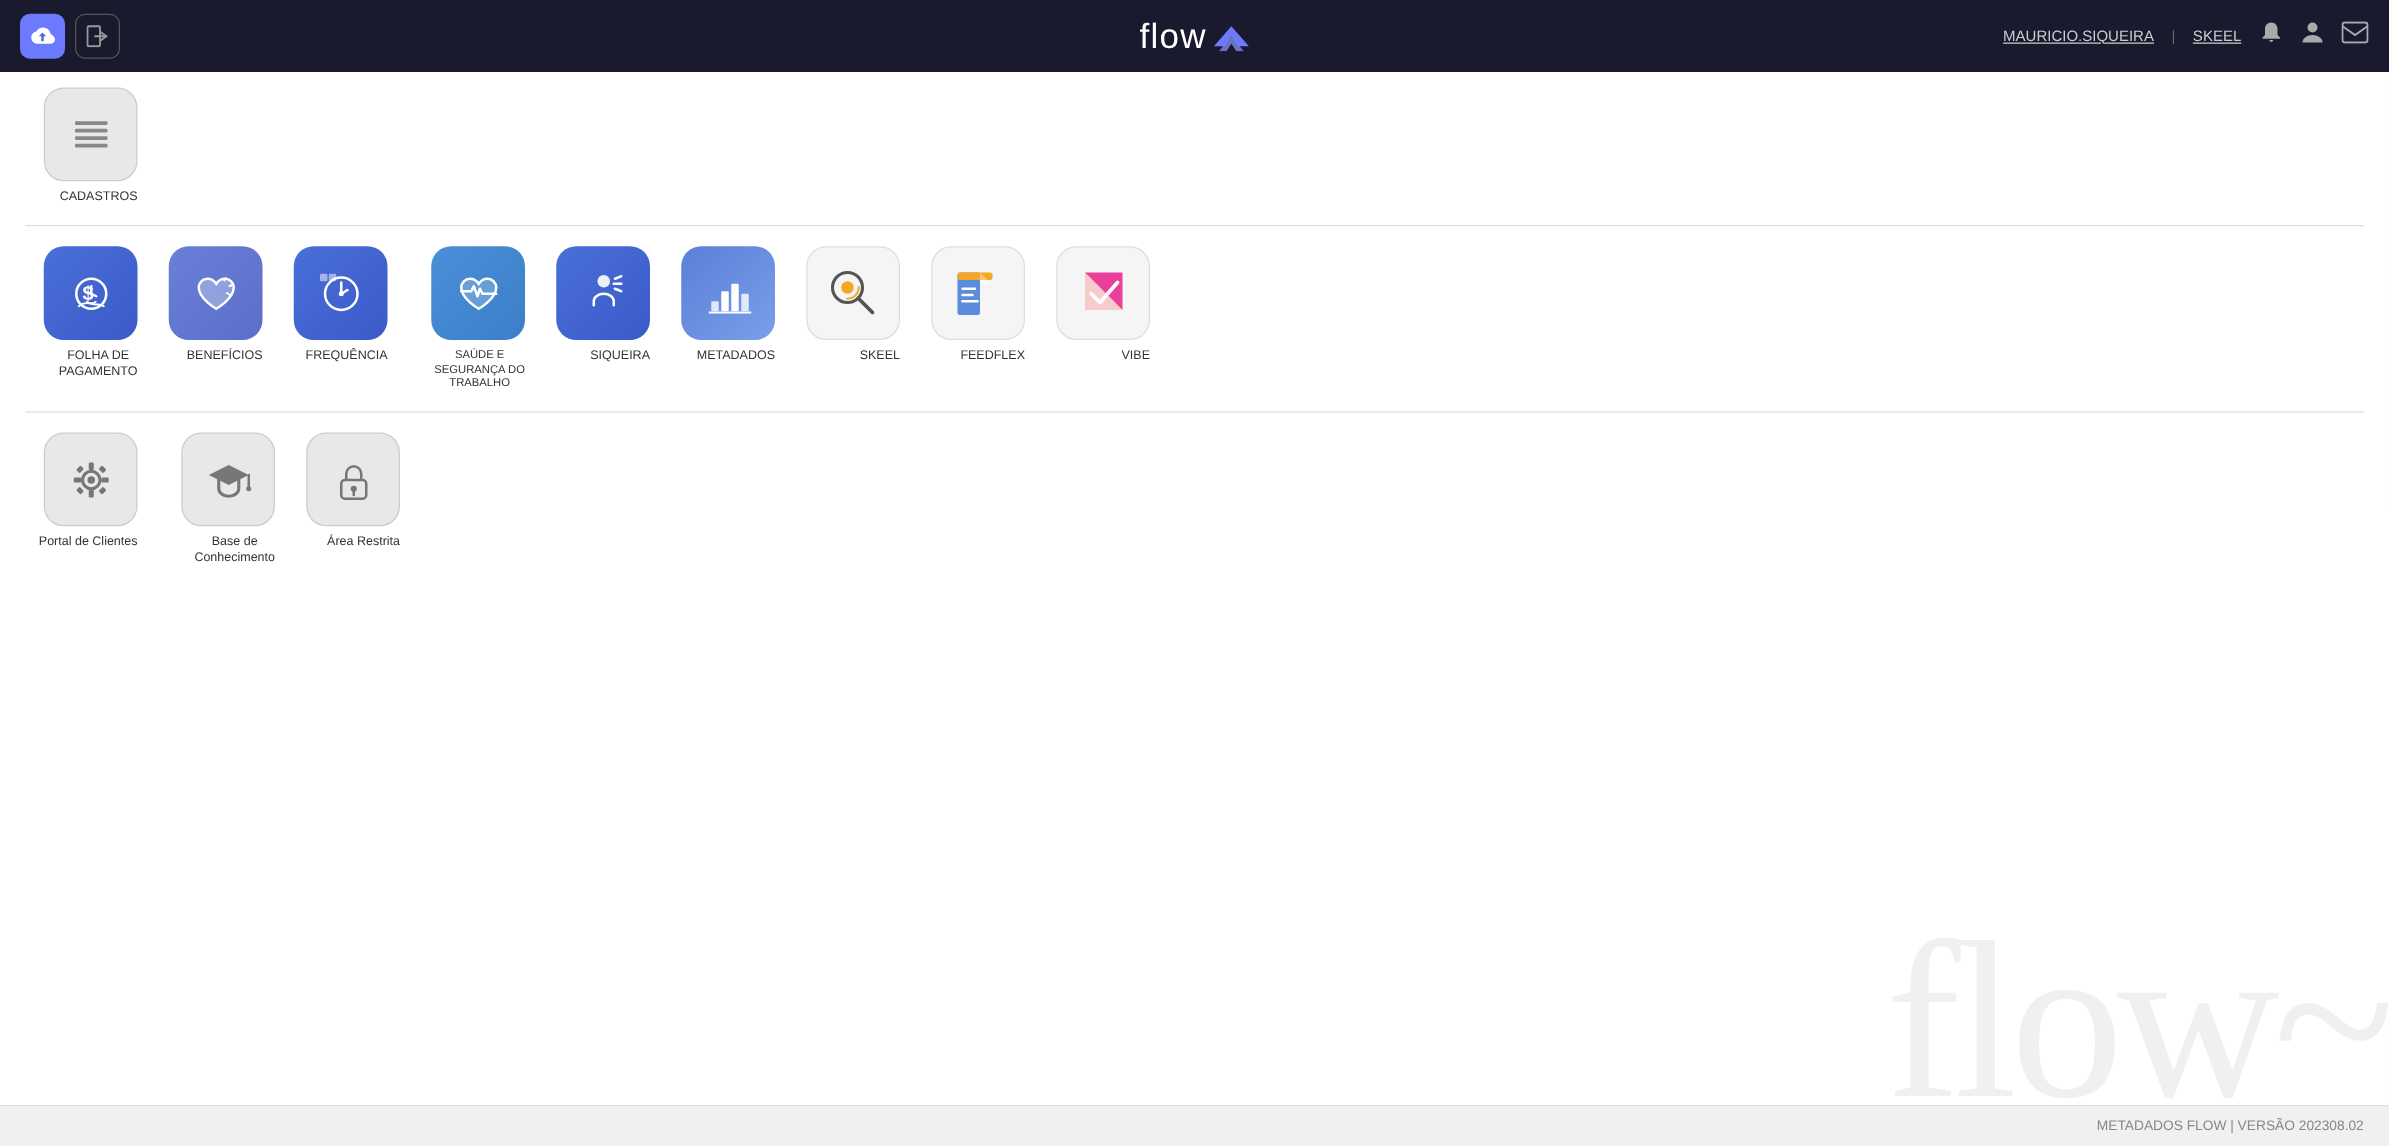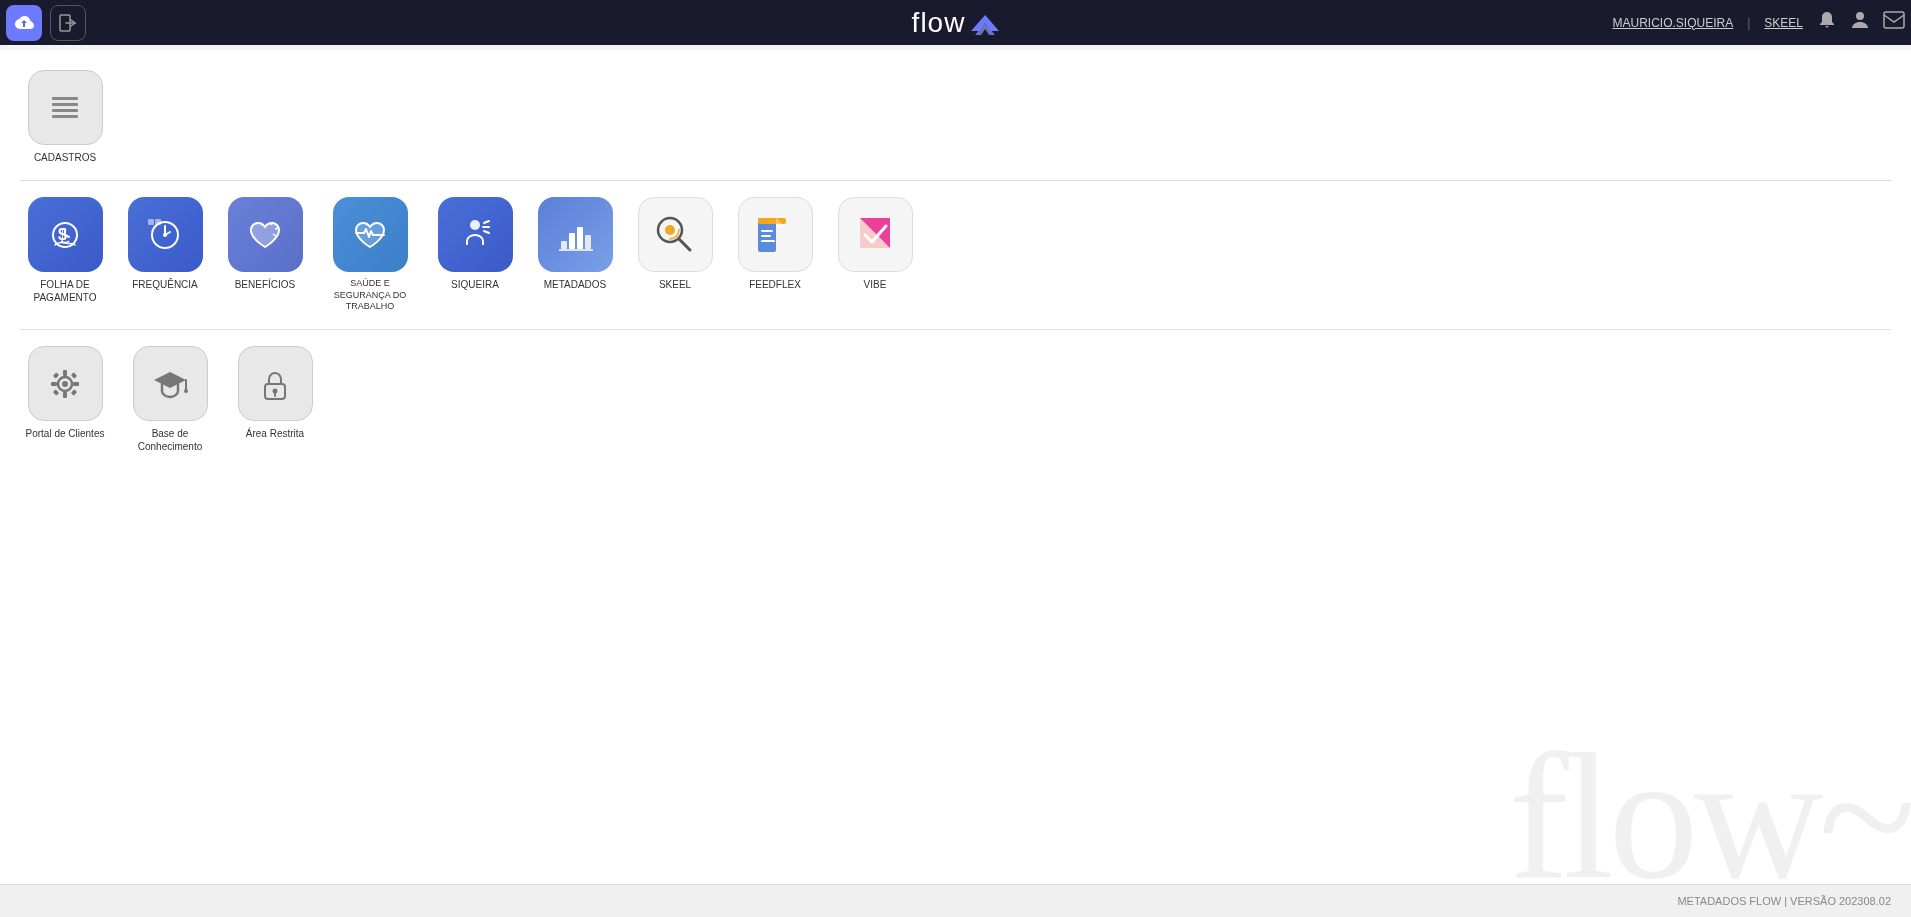--- a/index.html
+++ b/index.html
@@ -1,25 +1,25 @@
 <!DOCTYPE html>
 <html><head>
   <meta charset="utf-8">
   <style>
     * { margin: 0; padding: 0; box-sizing: border-box; }
     body { font-family: Arial, sans-serif; background: #f5f5f5; min-height: 917px; }
 
     
     .navbar {
       background: #1a1a2e;
-      height: 45px;
+      height: 57px;
       display: flex;
       align-items: center;
       justify-content: space-between;
-      padding: 0 6px;
+      padding: 0 16px;
       position: fixed;
       top: 0;
       left: 0;
       right: 0;
       z-index: 100;
     }
     .navbar-left {
       display: flex;
       align-items: center;
       gap: 8px;
@@ -113,21 +113,21 @@
     .app-grid {
       display: flex;
       flex-wrap: wrap;
       gap: 10px;
       margin-bottom: 10px;
     }
 
     .app-item {
       display: flex;
       flex-direction: column;
-      align-items: center;
+      align-items: flex-end;
       cursor: pointer;
       width: 90px;
     }
 
     .app-icon {
       width: 75px;
       height: 75px;
       border-radius: 16px;
       display: flex;
       align-items: center;
@@ -300,44 +300,44 @@
 
             <text x="15" y="27" font-size="16" fill="white" font-weight="bold">$</text>
 
             <path d="M12 32C14 30 18 29 22 30C26 31 30 30 32 32" stroke="white" stroke-width="1.5" fill="none" stroke-linecap="round"></path>
           </svg>
         </div>
         <span class="app-label">FOLHA DE<br>PAGAMENTO</span>
       </div>
 
       <div class="app-item">
+        <div class="app-icon icon-beneficios">
+          <svg width="44" height="44" viewBox="0 0 44 44" fill="none" xmlns="http://www.w3.org/2000/svg">
+            <path d="M22 34C22 34 8 26 8 17C8 13.1 11.1 10 15 10C18 10 20.5 11.7 22 14C23.5 11.7 26 10 29 10C32.9 10 36 13.1 36 17C36 26 22 34 22 34Z" stroke="white" stroke-width="2" fill="rgba(255,255,255,0.3)"></path>
+
+            <line x1="28" y1="12" x2="30" y2="9" stroke="white" stroke-width="1.5"></line>
+            <line x1="32" y1="16" x2="35" y2="15" stroke="white" stroke-width="1.5"></line>
+            <line x1="30" y1="21" x2="33" y2="23" stroke="white" stroke-width="1.5"></line>
+          </svg>
+        </div>
+        <span class="app-label">BENEFÍCIOS</span>
+      </div>
+
+      <div class="app-item">
         <div class="app-icon icon-frequencia">
           <svg width="44" height="44" viewBox="0 0 44 44" fill="none" xmlns="http://www.w3.org/2000/svg">
             <circle cx="22" cy="22" r="13" stroke="white" stroke-width="2" fill="none"></circle>
             <circle cx="22" cy="22" r="2" fill="white"></circle>
             <path d="M22 13V22" stroke="white" stroke-width="2" stroke-linecap="round"></path>
             <path d="M22 22L27 19" stroke="white" stroke-width="2" stroke-linecap="round"></path>
             <rect x="5" y="6" width="6" height="6" rx="1" fill="white" opacity="0.5"></rect>
             <rect x="12" y="6" width="6" height="6" rx="1" fill="white" opacity="0.5"></rect>
           </svg>
         </div>
         <span class="app-label">FREQUÊNCIA</span>
-      </div>
-
-      <div class="app-item">
-        <div class="app-icon icon-beneficios">
-          <svg width="44" height="44" viewBox="0 0 44 44" fill="none" xmlns="http://www.w3.org/2000/svg">
-            <path d="M22 34C22 34 8 26 8 17C8 13.1 11.1 10 15 10C18 10 20.5 11.7 22 14C23.5 11.7 26 10 29 10C32.9 10 36 13.1 36 17C36 26 22 34 22 34Z" stroke="white" stroke-width="2" fill="rgba(255,255,255,0.3)"></path>
-
-            <line x1="28" y1="12" x2="30" y2="9" stroke="white" stroke-width="1.5"></line>
-            <line x1="32" y1="16" x2="35" y2="15" stroke="white" stroke-width="1.5"></line>
-            <line x1="30" y1="21" x2="33" y2="23" stroke="white" stroke-width="1.5"></line>
-          </svg>
-        </div>
-        <span class="app-label">BENEFÍCIOS</span>
       </div>
 
       <div class="app-item" style="width:100px;">
         <div class="app-icon icon-saude">
           <svg width="44" height="44" viewBox="0 0 44 44" fill="none" xmlns="http://www.w3.org/2000/svg">
             <path d="M22 34C22 34 8 26 8 17C8 13.1 11.1 10 15 10C18 10 20.5 11.7 22 14C23.5 11.7 26 10 29 10C32.9 10 36 13.1 36 17C36 26 22 34 22 34Z" stroke="white" stroke-width="2" fill="rgba(255,255,255,0.2)"></path>
 
             <path d="M8 20H16L18 16L21 24L23 18L25 22H36" stroke="white" stroke-width="2" fill="none" stroke-linecap="round" stroke-linejoin="round"></path>
           </svg>
         </div>

